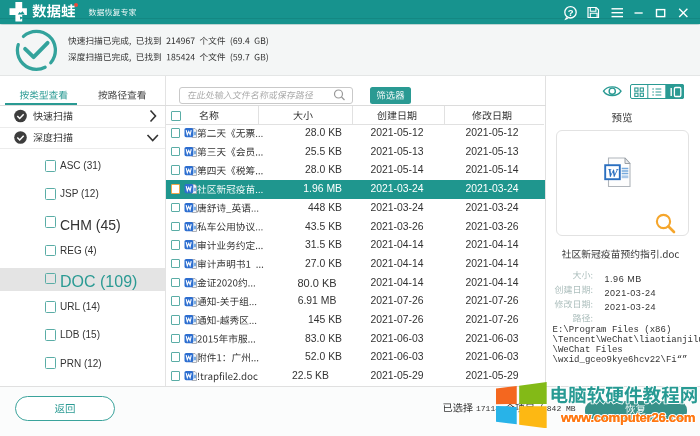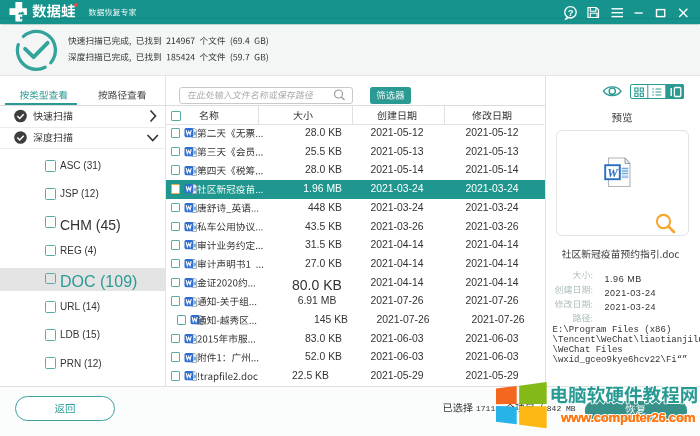--- a/index.html
+++ b/index.html
@@ -210,37 +210,37 @@
     <span style="position:absolute;left:297px;top:3.0px;width:58px;text-align:center;font-size:10.4px;color:#333">2021-04-14</span>
   </div>
 <div style="position:absolute;left:166px;top:273.6px;width:378.5px;height:18.7px;z-index:2">
     <span style="position:absolute;left:4.5px;top:4.1px;width:9.5px;height:9.5px;border:1px solid #5aada6;border-radius:1px"></span>
     <svg width="13" height="12" style="position:absolute;left:17.5px;top:3.3px">
       <path d="M8 1.5 h3 l1.5 1.5 v7.5 h-4.5 z" fill="#f2f5f8" stroke="#9aa0a8" stroke-width="0.8"></path>
       <rect x="0.5" y="1" width="8.8" height="9.2" rx="1.6" fill="#2d6ed0"></rect>
       <path d="M2.2 3.2 l1.1 4.6 1.4-3.4 1.4 3.4 1.1-4.6" fill="none" stroke="#fff" stroke-width="1.1"></path>
       <rect x="9.8" y="4.8" width="2.2" height="3.4" fill="#7aabe0"></rect>
     </svg>
-    <span style="position:absolute;left:126px;top:3.0px;width:50px;text-align:left;font-size:14px;color:#333">80.0 KB</span>
+    <span style="position:absolute;left:126px;top:3.0px;width:50px;text-align:center;font-size:11px;color:#333">80.0 KB</span>
     <span style="position:absolute;left:202px;top:3.0px;width:58px;text-align:center;font-size:10.4px;color:#333">2021-04-14</span>
     <span style="position:absolute;left:297px;top:3.0px;width:58px;text-align:center;font-size:10.4px;color:#333">2021-04-14</span>
   </div>
 <div style="position:absolute;left:166px;top:292.3px;width:378.5px;height:18.7px;z-index:2">
     <span style="position:absolute;left:4.5px;top:4.1px;width:9.5px;height:9.5px;border:1px solid #5aada6;border-radius:1px"></span>
     <svg width="13" height="12" style="position:absolute;left:17.5px;top:3.3px">
       <path d="M8 1.5 h3 l1.5 1.5 v7.5 h-4.5 z" fill="#f2f5f8" stroke="#9aa0a8" stroke-width="0.8"></path>
       <rect x="0.5" y="1" width="8.8" height="9.2" rx="1.6" fill="#2d6ed0"></rect>
       <path d="M2.2 3.2 l1.1 4.6 1.4-3.4 1.4 3.4 1.1-4.6" fill="none" stroke="#fff" stroke-width="1.1"></path>
       <rect x="9.8" y="4.8" width="2.2" height="3.4" fill="#7aabe0"></rect>
     </svg>
     <span style="position:absolute;left:126px;top:3.0px;width:50px;text-align:center;font-size:10.4px;color:#333">6.91 MB</span>
     <span style="position:absolute;left:202px;top:3.0px;width:58px;text-align:center;font-size:10.4px;color:#333">2021-07-26</span>
     <span style="position:absolute;left:297px;top:3.0px;width:58px;text-align:center;font-size:10.4px;color:#333">2021-07-26</span>
   </div>
-<div style="position:absolute;left:172px;top:311.0px;width:378.5px;height:18.7px;z-index:2">
+<div style="position:absolute;left:166px;top:311.0px;width:378.5px;height:18.7px;z-index:2">
     <span style="position:absolute;left:4.5px;top:4.1px;width:9.5px;height:9.5px;border:1px solid #5aada6;border-radius:1px"></span>
     <svg width="13" height="12" style="position:absolute;left:17.5px;top:3.3px">
       <path d="M8 1.5 h3 l1.5 1.5 v7.5 h-4.5 z" fill="#f2f5f8" stroke="#9aa0a8" stroke-width="0.8"></path>
       <rect x="0.5" y="1" width="8.8" height="9.2" rx="1.6" fill="#2d6ed0"></rect>
       <path d="M2.2 3.2 l1.1 4.6 1.4-3.4 1.4 3.4 1.1-4.6" fill="none" stroke="#fff" stroke-width="1.1"></path>
       <rect x="9.8" y="4.8" width="2.2" height="3.4" fill="#7aabe0"></rect>
     </svg>
     <span style="position:absolute;left:126px;top:3.0px;width:50px;text-align:right;font-size:10.4px;color:#333">145 KB</span>
     <span style="position:absolute;left:202px;top:3.0px;width:58px;text-align:center;font-size:10.4px;color:#333">2021-07-26</span>
     <span style="position:absolute;left:297px;top:3.0px;width:58px;text-align:center;font-size:10.4px;color:#333">2021-07-26</span>

